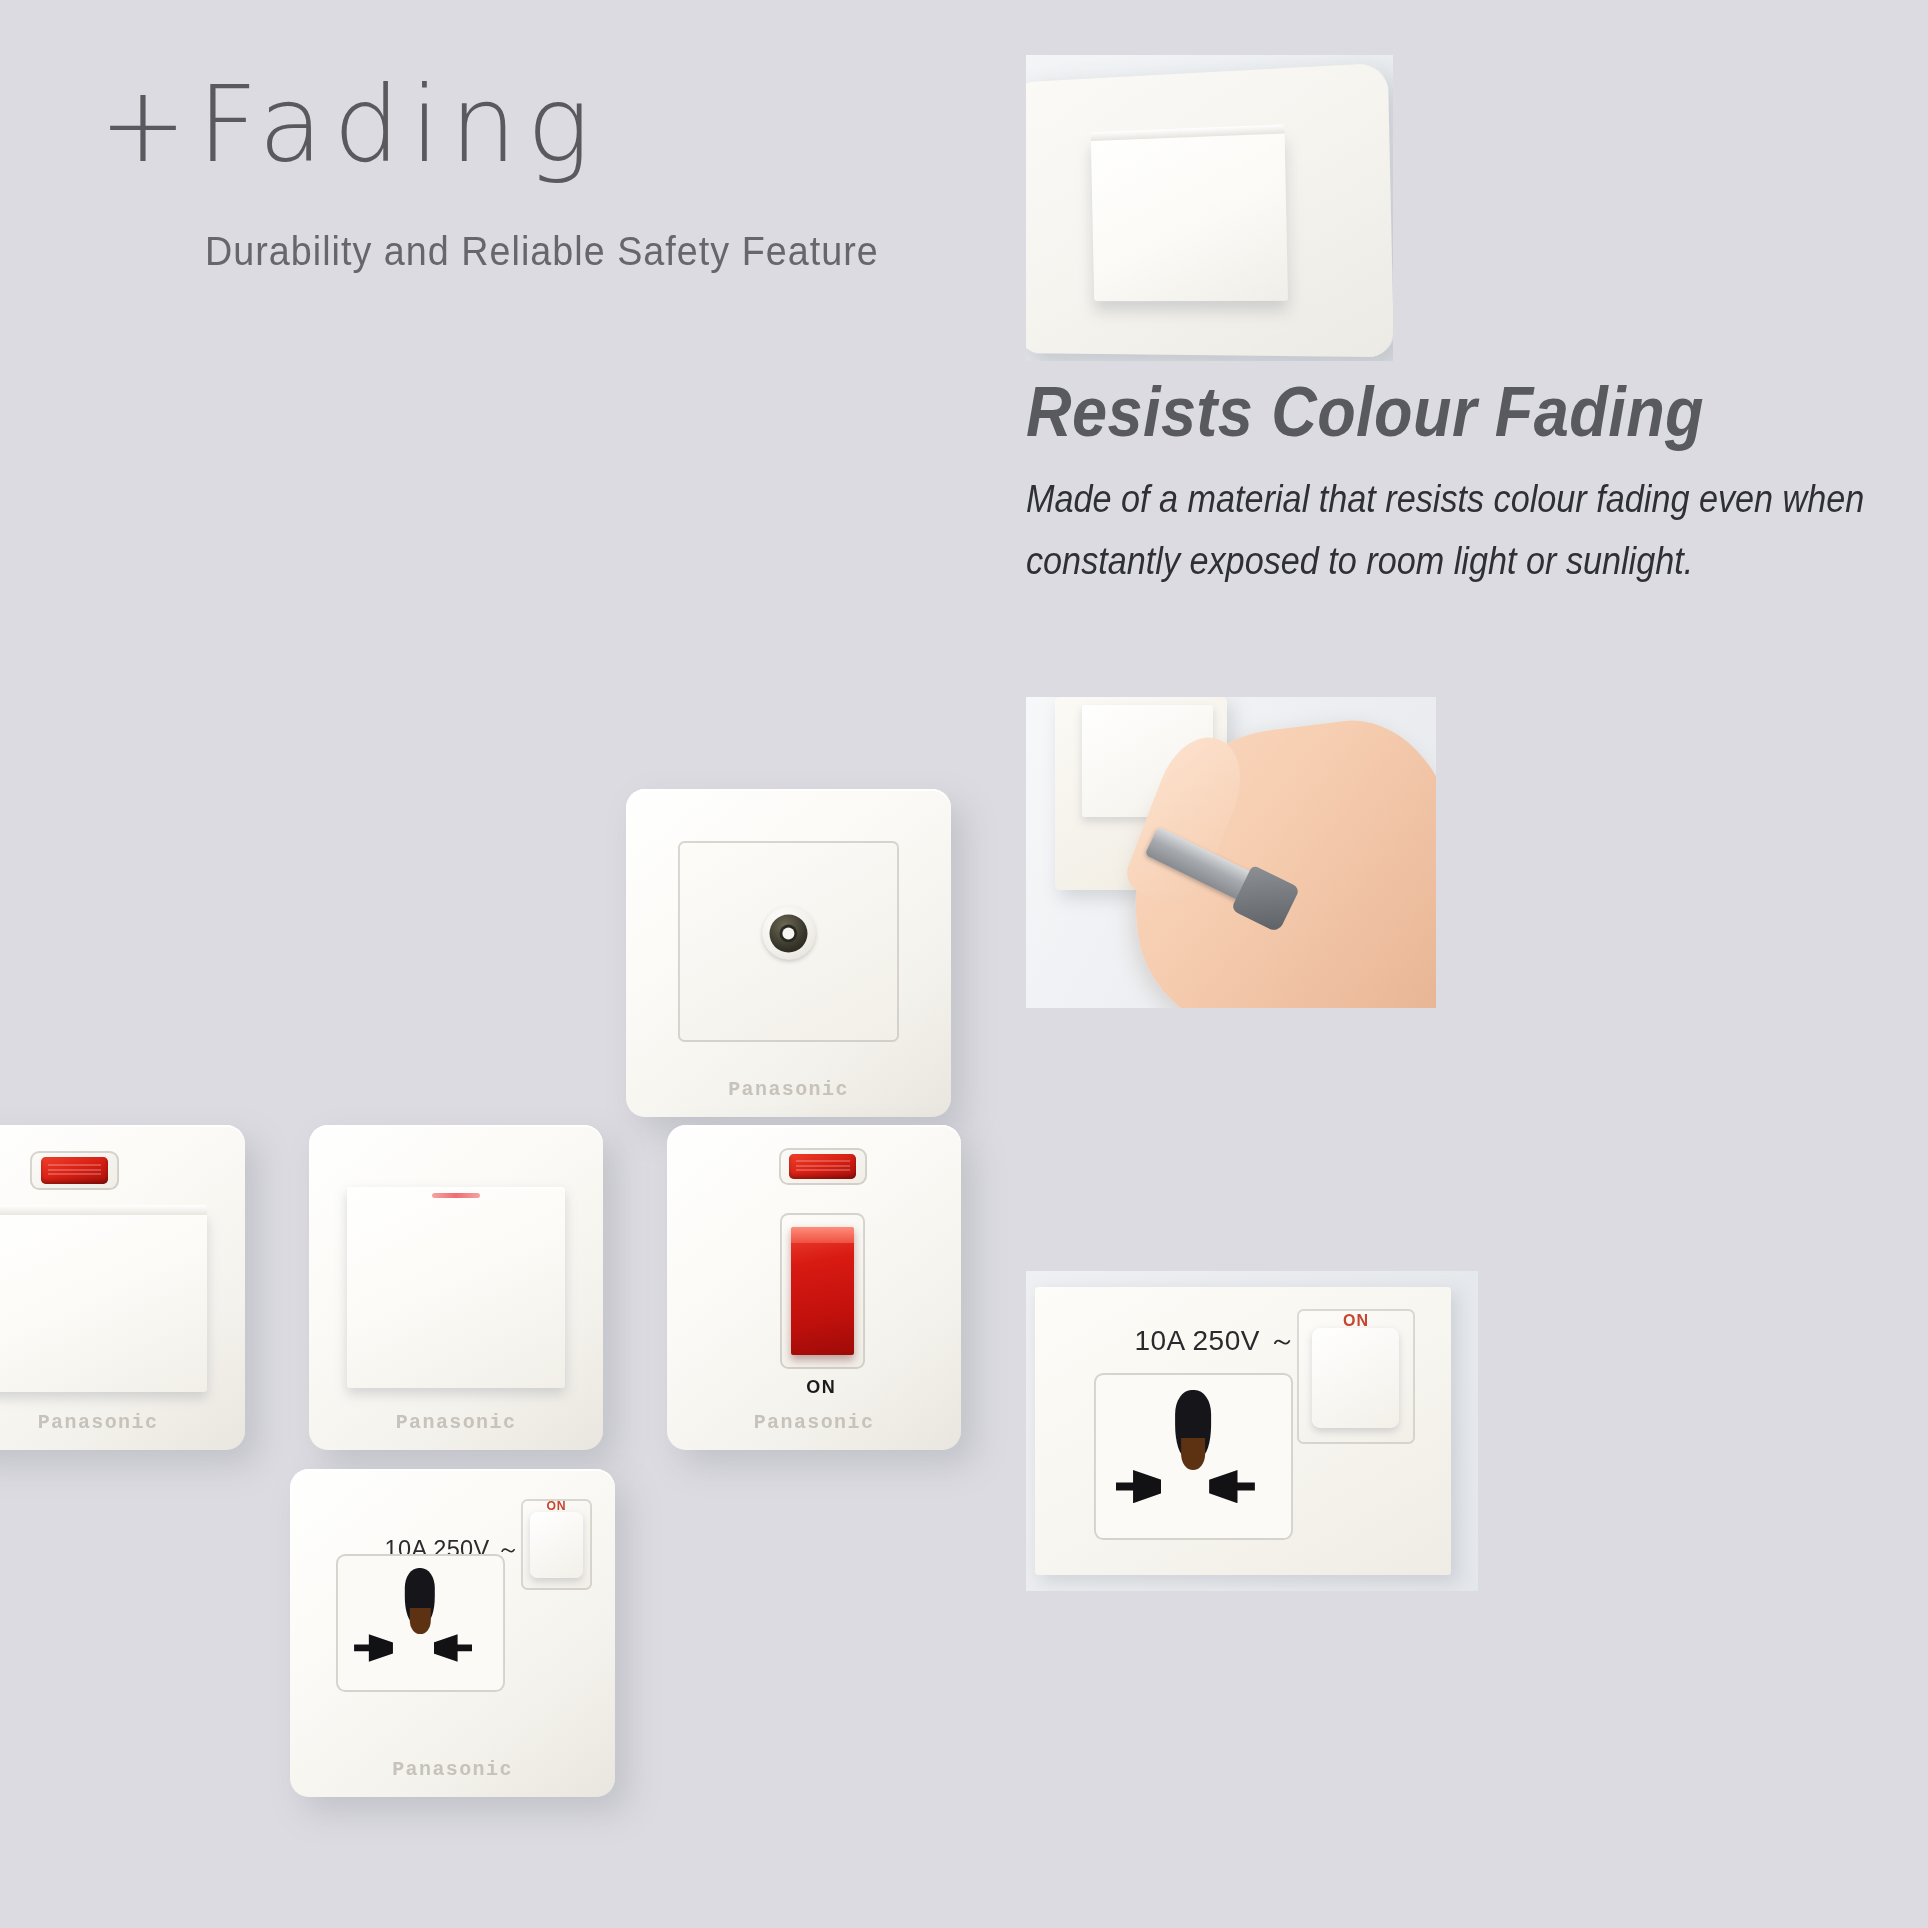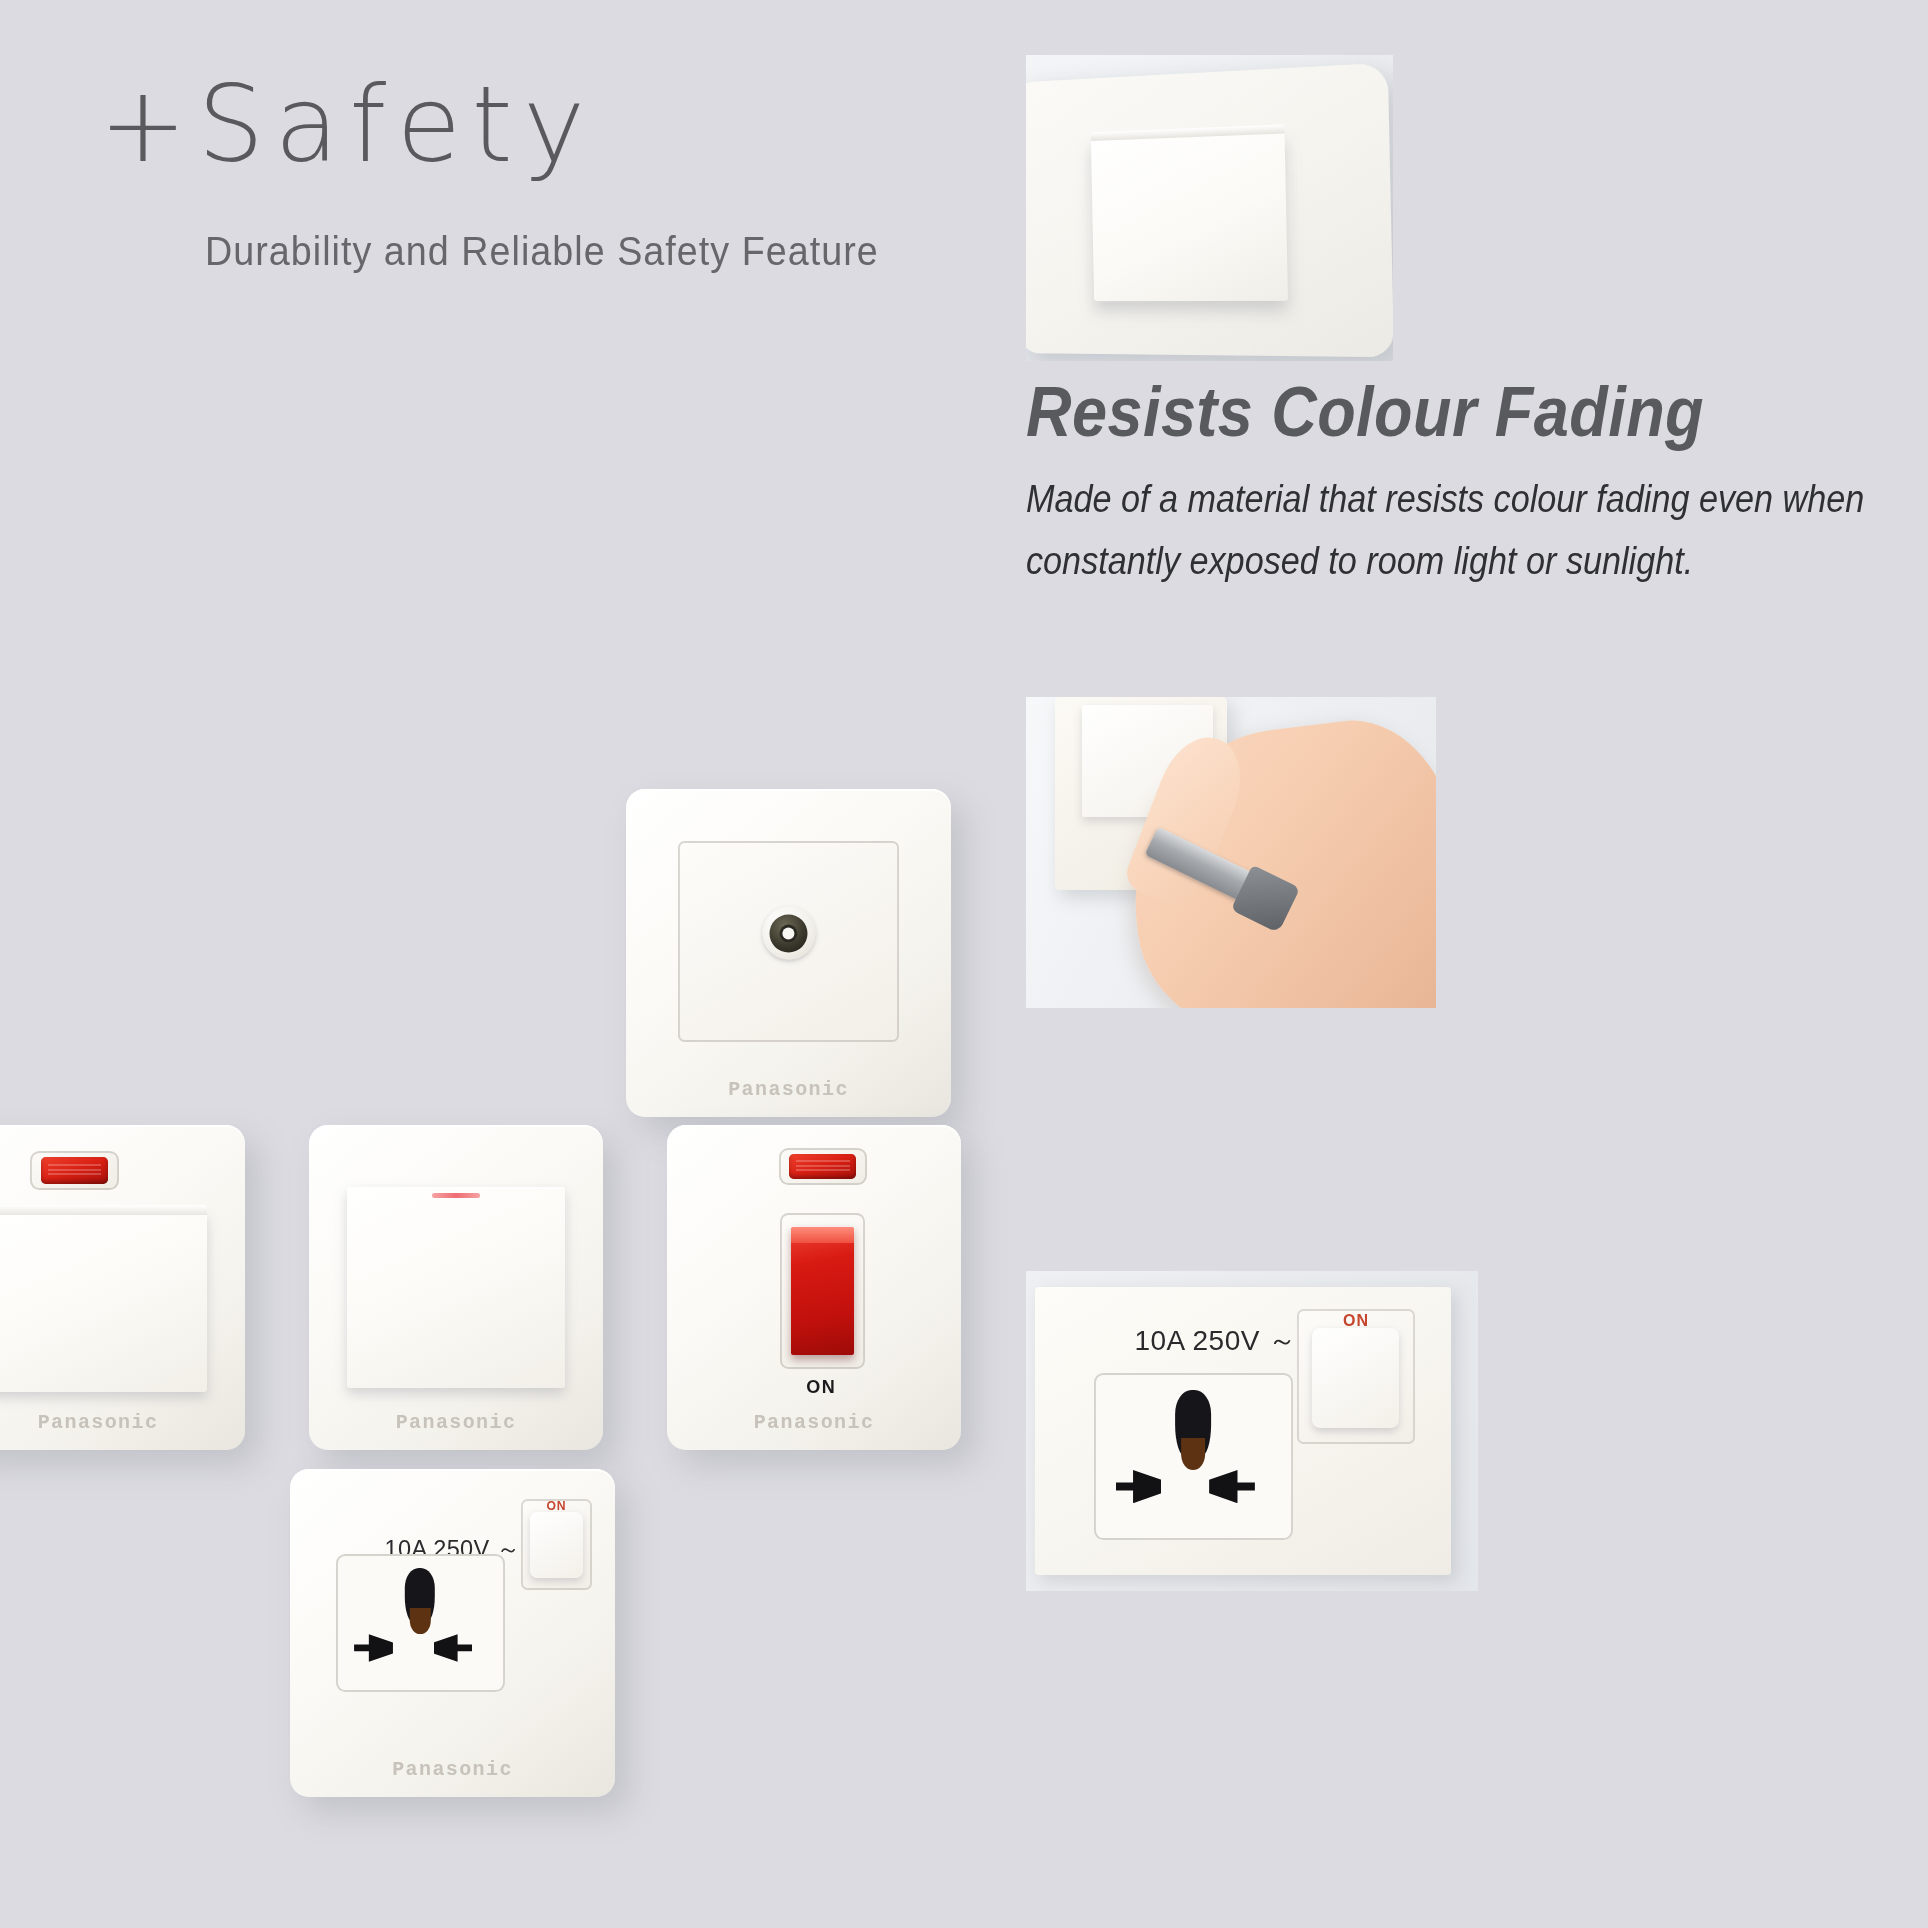--- a/index.html
+++ b/index.html
@@ -311,21 +311,21 @@
   .sk .onswitch .onlab{
     position:absolute;left:50%;top:1%;transform:translateX(-50%);
     font-size:12.2px;color:#c6462f;font-weight:700;letter-spacing:0.8px;
   }
 </style>
 </head>
 <body>
 
 <div class="stage">
 
-  <div class="brand-title">+Safety</div>
+  <div class="brand-title">+Fading</div>
   <div class="brand-sub">Durability and Reliable Safety Feature</div>
 
   <div class="prod tv">
     <div class="plate-body"></div>
     <div class="inner-frame"></div>
     <div class="coax"></div>
     <div class="pana">Panasonic</div>
   </div>
 
   <div class="prod sw1">

